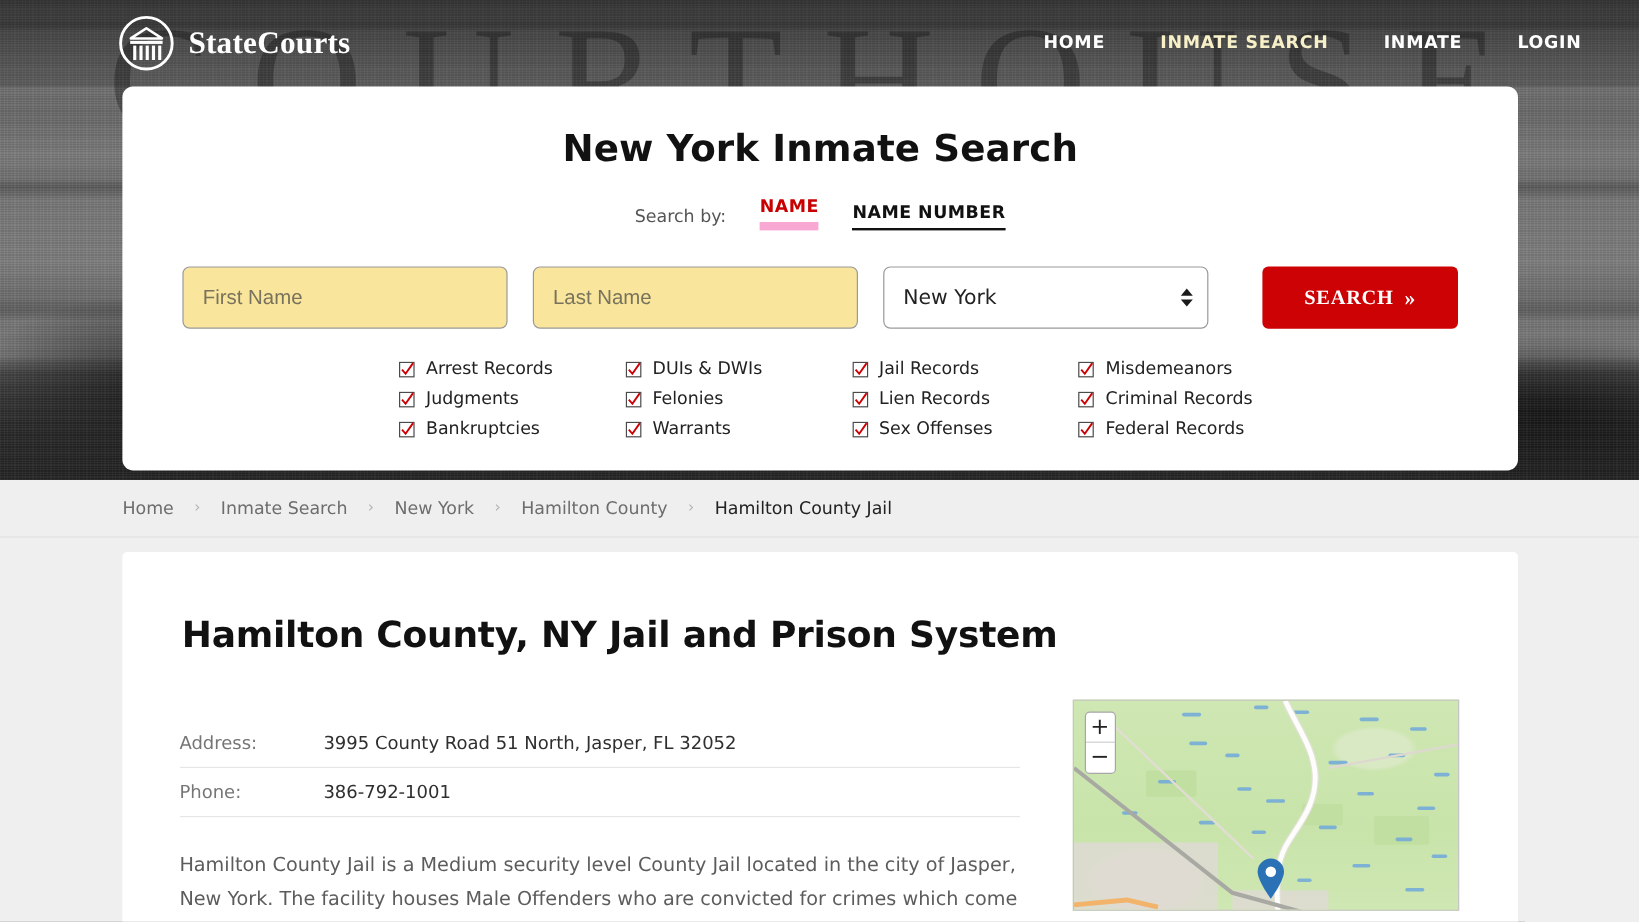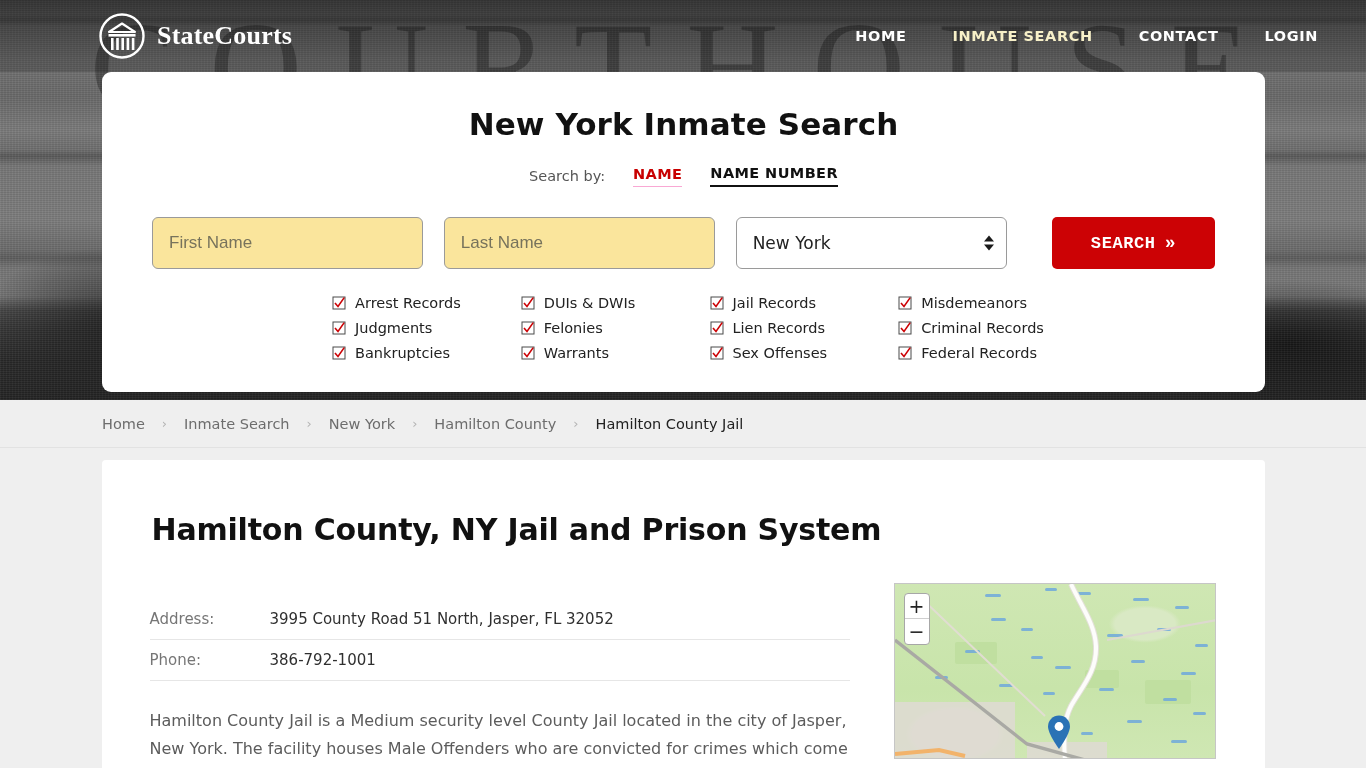--- a/index.html
+++ b/index.html
@@ -92,21 +92,21 @@
   }
   .searchby-row {
     display:flex; justify-content:center; align-items:flex-end;
     gap:28px; margin-top:23px;text-align:center;
   }
   .searchby-label { font-size:14.5px; color:#555; padding-bottom:3px; }
   .tab {
     font-size:14.5px; font-weight:700; letter-spacing:.4px;
     padding-bottom:4px; cursor:pointer;
   }
-  .tab.active { color:#c80000; border-bottom:1px solid #f9a8d4; }
+  .tab.active { color:#c80000; border-bottom:7px solid #f9a8d4; }
   .tab.inactive { color:#111; border-bottom:2px solid #111; }
 
   .form-row {
     display:flex; align-items:center; gap:21px;
     margin-top:30px; padding:0 0px;
   }
   .fld {
     height:52px; border:1px solid #9a9a9a; border-radius:6px;
     background:#fae59c; color:#6d6a55;
     font-family:Liberation Sans, sans-serif; font-size:17px;
@@ -131,21 +131,21 @@
   .spin i {
     display:block; width:0; height:0;
     border-left:5px solid transparent; border-right:5px solid transparent;
   }
   .spin i.up   { border-bottom:6px solid #1b1b1b; }
   .spin i.down { border-top:6px solid #1b1b1b; }
 
   .search-btn {
     width:166px; height:52px; margin-left:24px;
     background:#cc0205; border:none; border-radius:5px;
-    color:#fff; font-family:Liberation Mono, monospace;
+    color:#fff; font-family:Liberation Serif, serif;
     font-size:17px; font-weight:700; letter-spacing:.6px;
     cursor:pointer; display:flex; align-items:center;
     justify-content:center; gap:9px;
   }
   .search-btn .chev { font-size:18px; line-height:1; }
 
   .checks {
     margin-top:26px;
     display:grid; grid-template-columns:repeat(4, 1fr);
     column-gap:4px; row-gap:9px;
@@ -246,21 +246,21 @@
           <rect x="23.4" y="26" width="2.6" height="12" fill="#fff"></rect>
           <rect x="28.6" y="26" width="2.6" height="12" fill="#fff"></rect>
           <rect x="33.8" y="26" width="2.6" height="12" fill="#fff"></rect>
         </svg>
       </span>
       <span class="brand-name">StateCourts</span>
     </div>
     <nav class="nav">
       <a class="nav-link">HOME</a>
       <a class="nav-link accent">INMATE SEARCH</a>
-      <a class="nav-link">CONTACT</a>
+      <a class="nav-link">INMATE</a>
       <a class="nav-link">LOGIN</a>
     </nav>
   </div>
 
   <div class="search-card">
     <div class="search-title">New York Inmate Search</div>
 
     <div class="searchby-row">
       <span class="searchby-label">Search by:</span>
       <span class="tab active">NAME</span>

